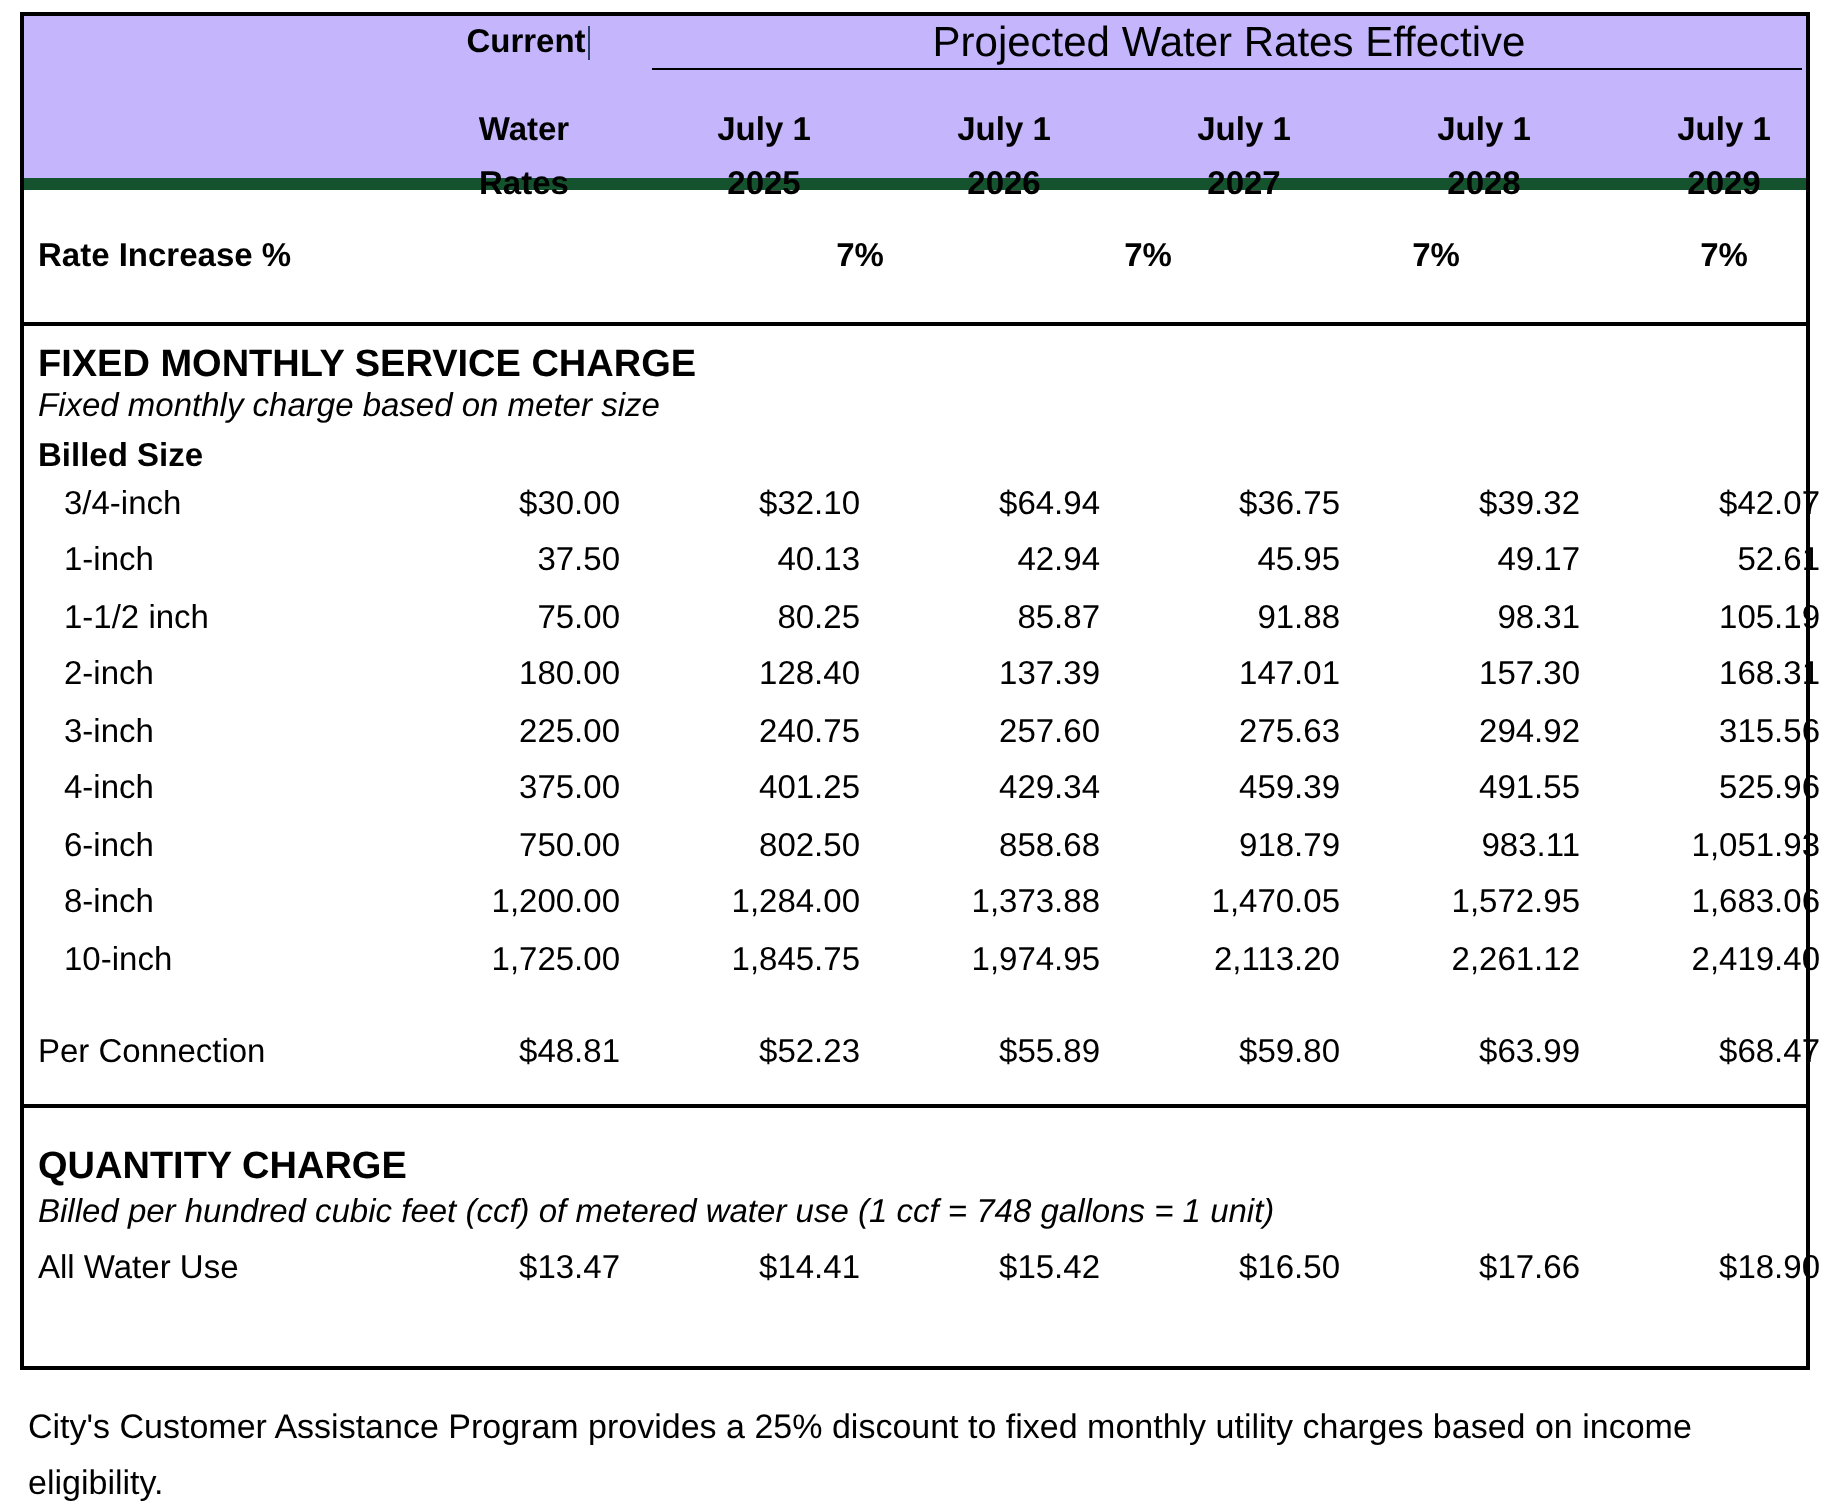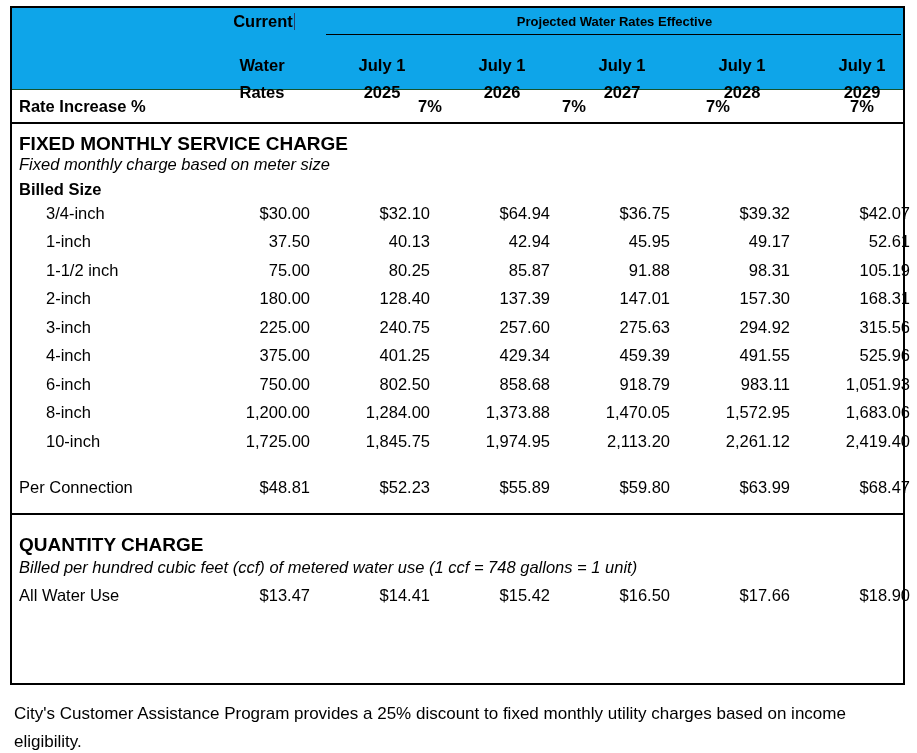--- a/index.html
+++ b/index.html
@@ -47,22 +47,22 @@
     display: flex;
     align-items: center;
     justify-content: flex-end;
     padding-right: 12px;
   }
   .c-val.center { justify-content: center; padding-right: 0; }
   .c-val:first-of-type { flex: 0 0 124px; }
 
   
   #table-header {
-    background: #0ea5e9;
-    border-bottom: 1px solid #14532d;
+    background: #c4b5fd;
+    border-bottom: 6px solid #14532d;
     position: relative;
   }
   .hdr-row {
     display: flex;
     width: 100%;
     box-sizing: border-box;
     height: 27px;
   }
   .hdr-label {
     flex: 0 0 190px;
@@ -95,36 +95,36 @@
     height: 17px;
     background: #2b3f6b;
     margin-left: 1px;
     vertical-align: middle;
   }
   #projected-title {
     flex: 1 1 auto;
     display: flex;
     align-items: center;
     justify-content: center;
-    font-weight: bold;
-    font-size: 13px;
+    font-weight: normal;
+    font-size: 21px;
     position: relative;
   }
   #projected-underline {
     position: absolute;
     left: 0;
     right: 2px;
     bottom: 0px;
     height: 1.5px;
     background: #000;
   }
 
   
   #rate-increase-row {
-    height: 34px;
+    height: 68px;
     border-bottom: 2.5px solid #000;
     font-weight: bold;
     font-size: 16.5px;
     gap: 24px;
   }
   #rate-increase-row .c-label { font-weight: bold; font-size: 16.5px; }
 
   
   .section-title {
     font-weight: bold;
@@ -139,21 +139,21 @@
   .sub-head {
     font-weight: bold;
     font-size: 16.5px;
     padding-left: 7px;
   }
 
   .data-row {
     height: 28.5px;
     font-size: 16.5px;
   }
-  .data-row .c-label { padding-left: 34px; }
+  .data-row .c-label { padding-left: 20px; }
   .data-row.flush .c-label { padding-left: 7px; }
 
   .hr-heavy {
     height: 0;
     border-top: 2.5px solid #000;
   }
 
   #fixed-section { padding-top: 9px; }
   #quantity-section { padding-top: 19px; }
 

